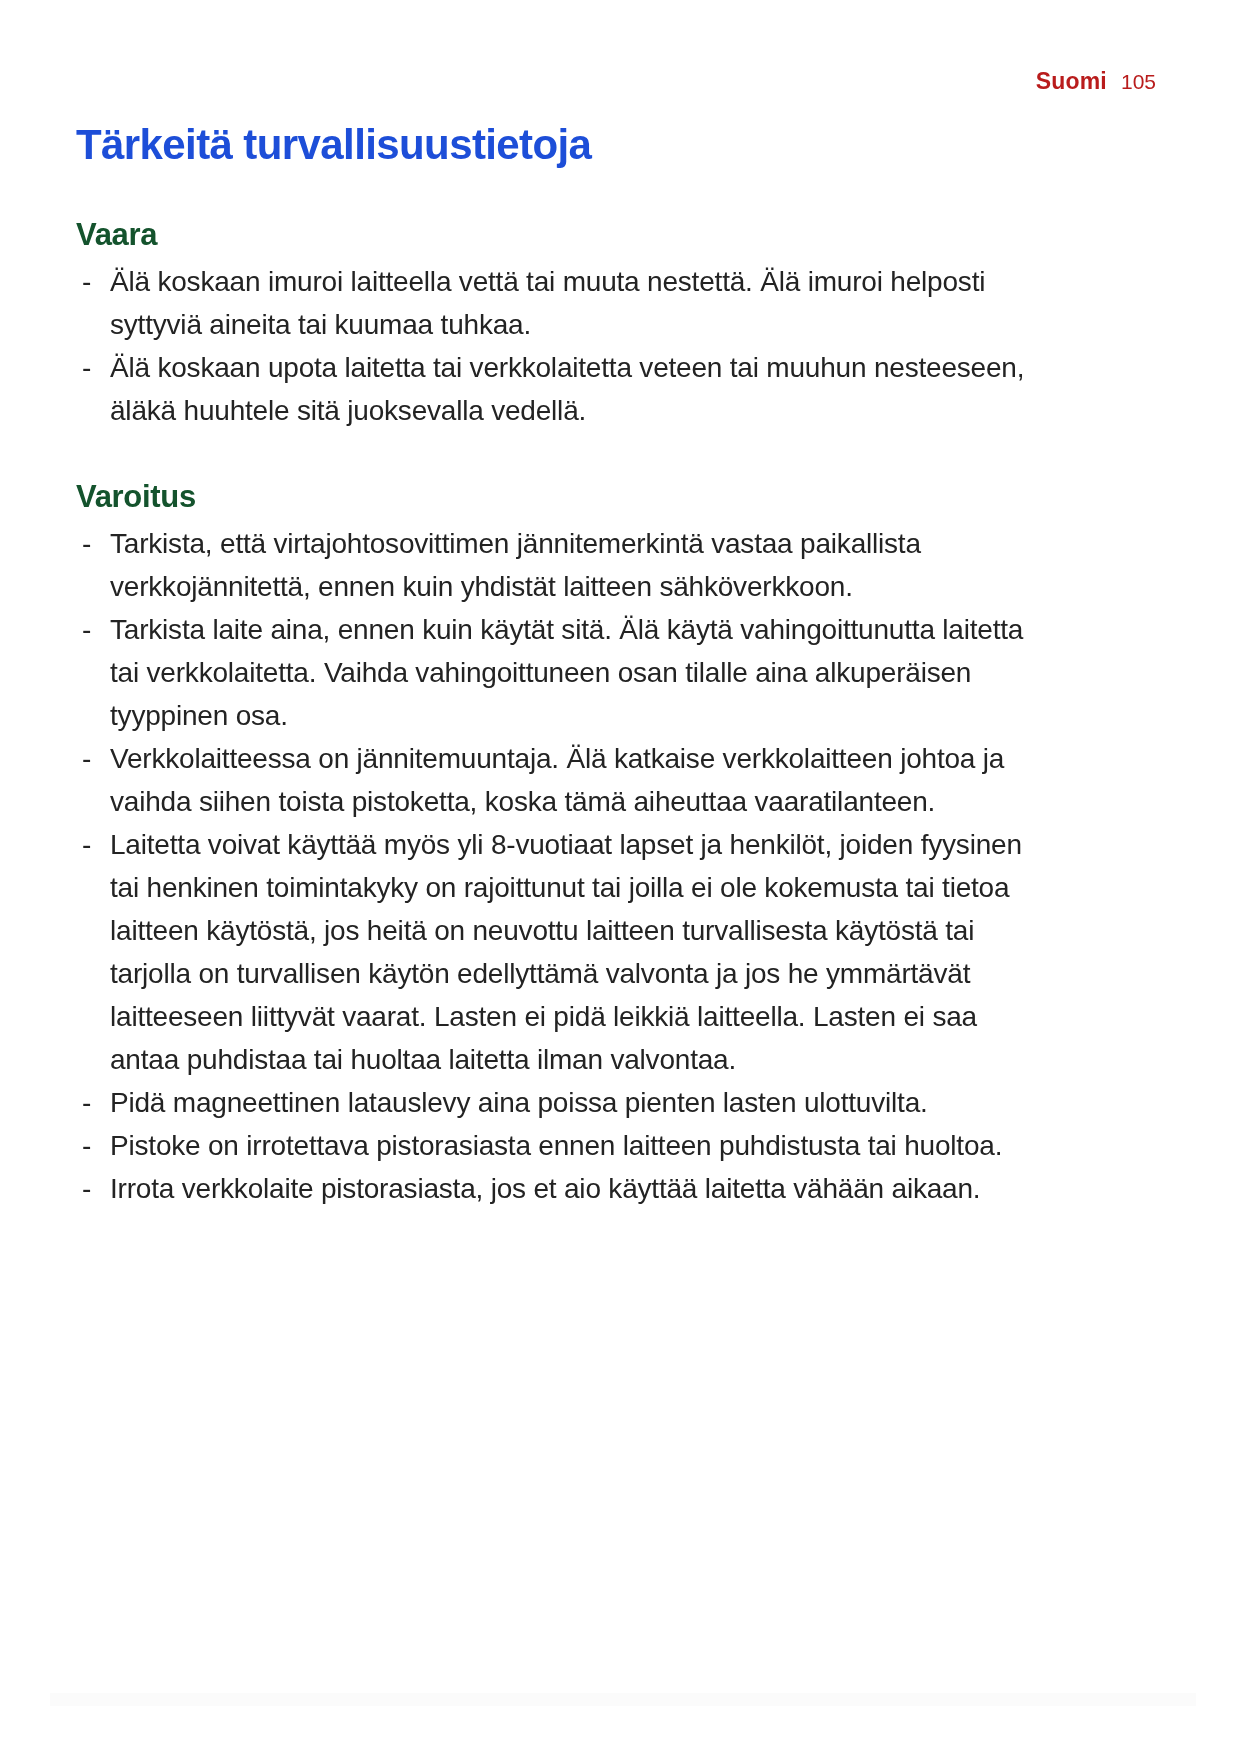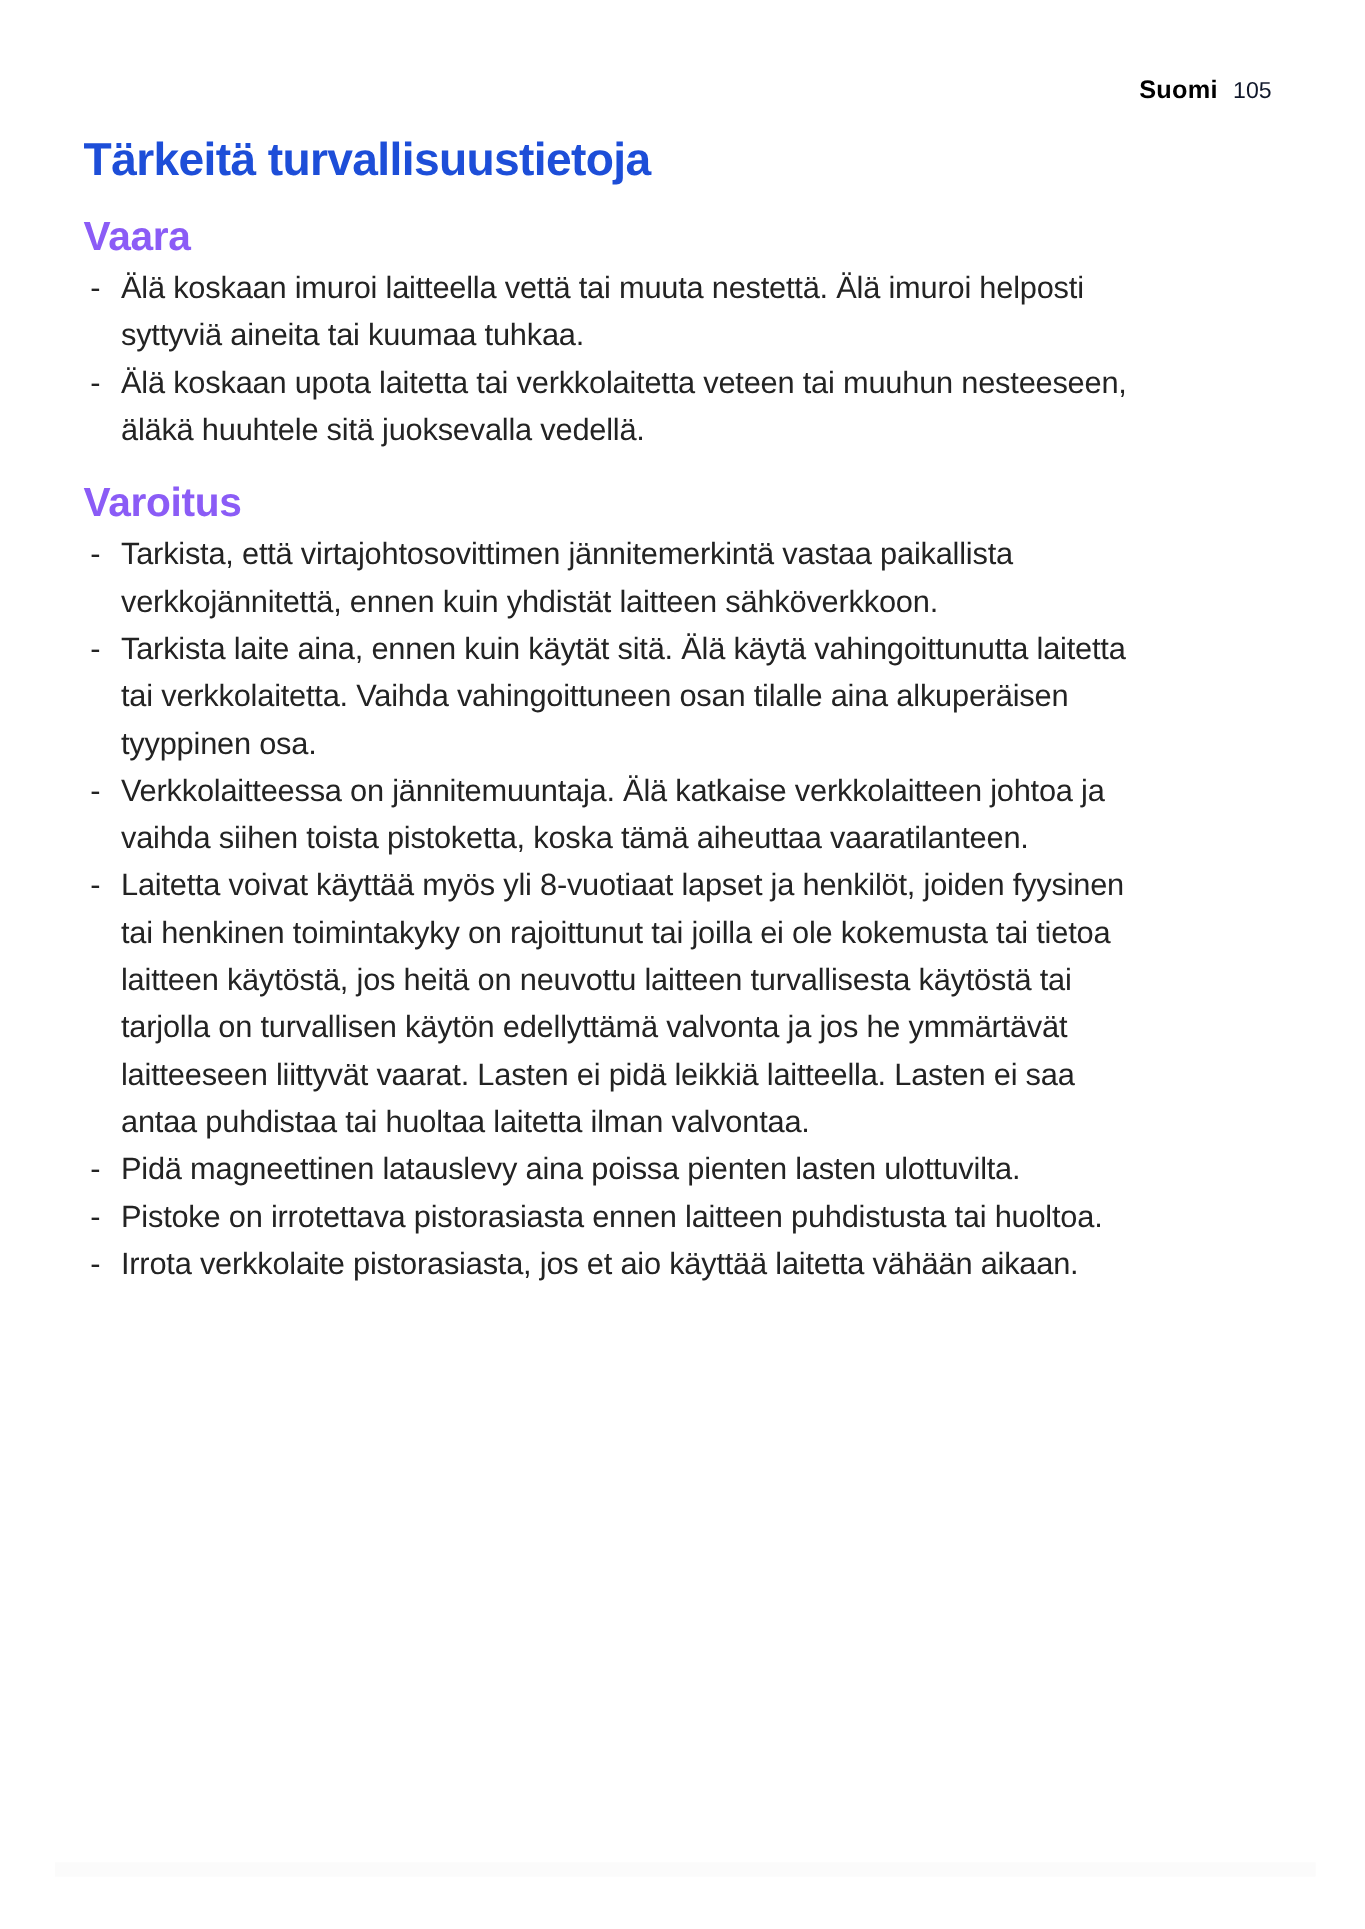--- a/index.html
+++ b/index.html
@@ -25,51 +25,51 @@
   .page-header {
     display: flex;
     justify-content: flex-end;
     align-items: baseline;
     gap: 14px;
     height: 32px;
   }
   .lang-label {
     font-size: 23px;
     font-weight: bold;
-    color: #000000;
+    color: #b91c1c;
     letter-spacing: 0.2px;
   }
   .page-number {
     font-size: 21px;
     font-weight: normal;
-    color: #0f172a;
+    color: #b91c1c;
     text-align: right;
   }
   h1.doc-title {
     margin: 20px 0 0 0;
     font-size: 42px;
     line-height: 50px;
     font-weight: bold;
     color: #1d4ed8;
     letter-spacing: -0.6px;
   }
   p.doc-intro {
     margin: 10px 0 0 0;
     max-width: 908px;
     font-size: 19px;
     line-height: 28px;
     letter-spacing: -0.1px;
     color: #2a2a2a;
   }
   h2.section-heading {
-    margin: 26px 0 6px 0;
-    font-size: 37px;
+    margin: 46px 0 6px 0;
+    font-size: 31px;
     line-height: 38px;
     font-weight: bold;
-    color: #8b5cf6;
+    color: #14532d;
     letter-spacing: -0.3px;
   }
   ul.bullet-list {
     list-style: none;
     margin: 0;
     padding: 0;
     max-width: 956px;
   }
   ul.bullet-list li {
     display: flex;

